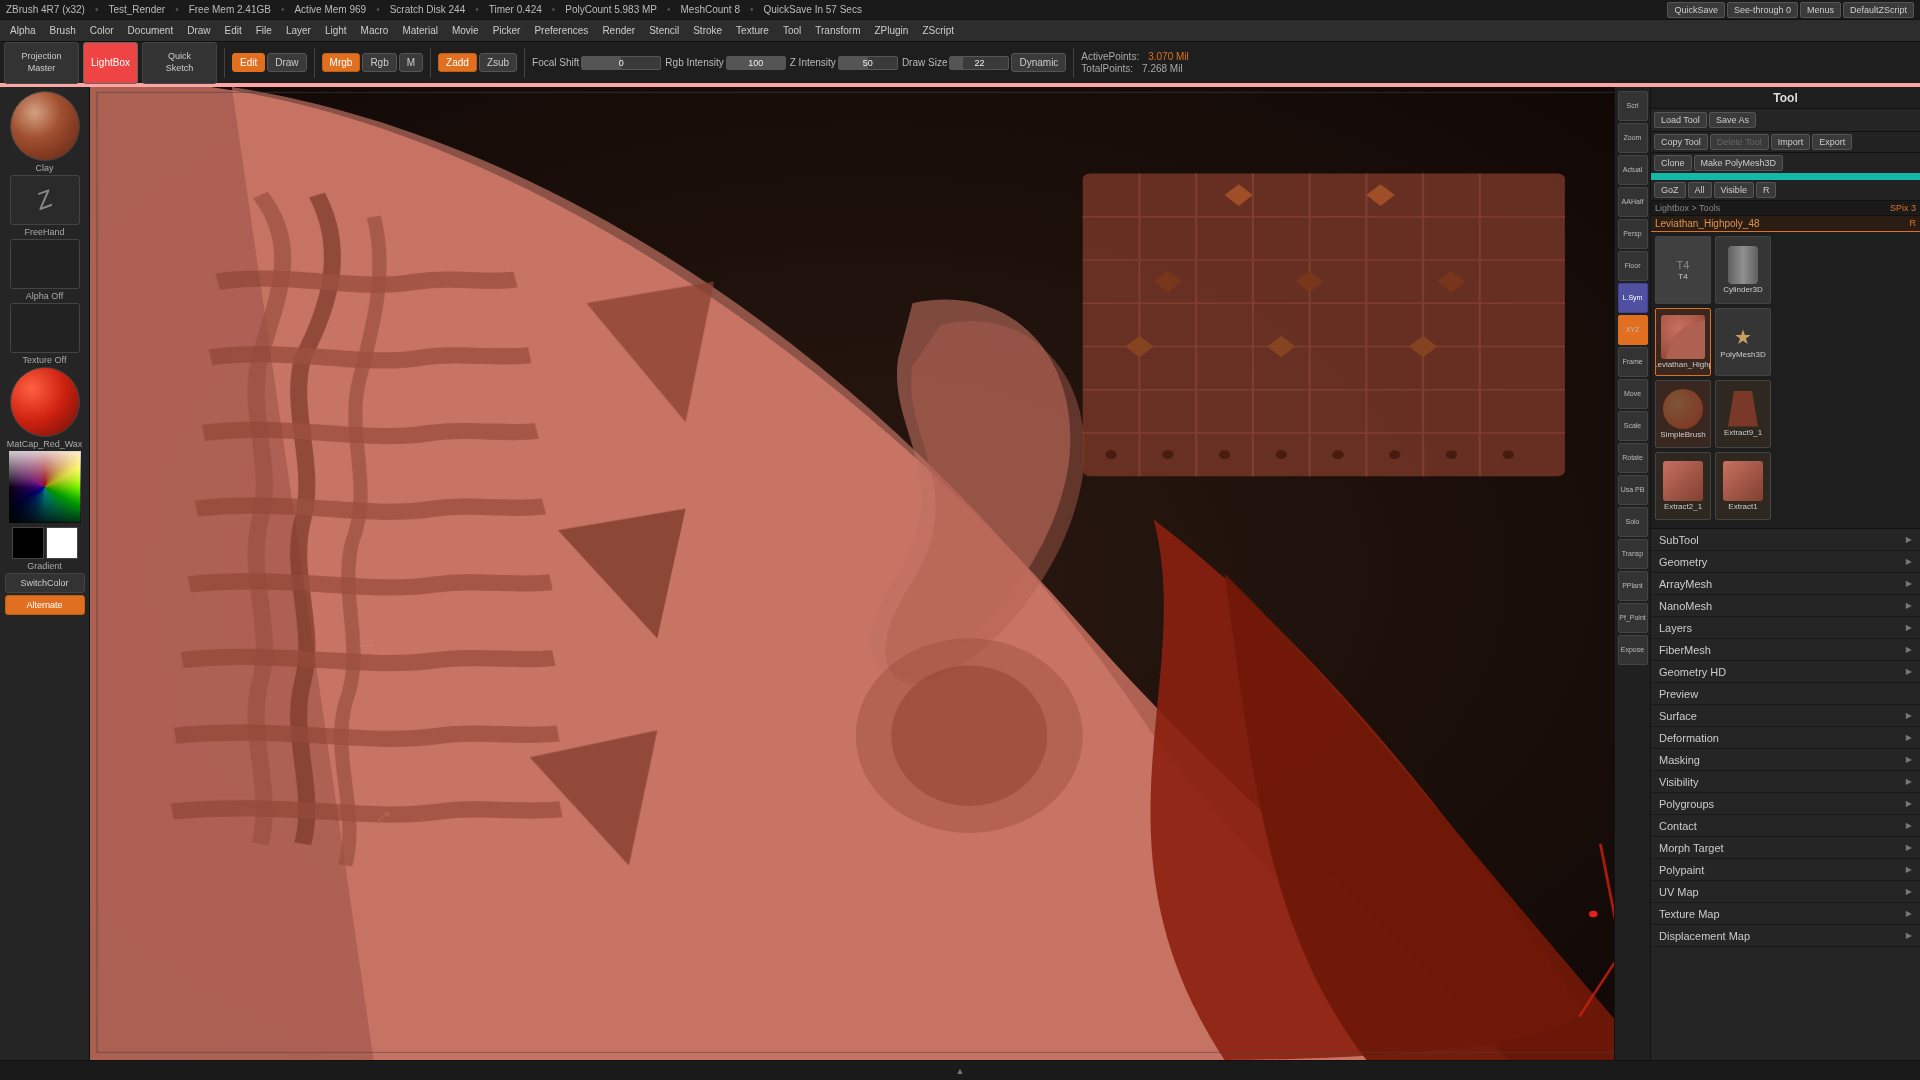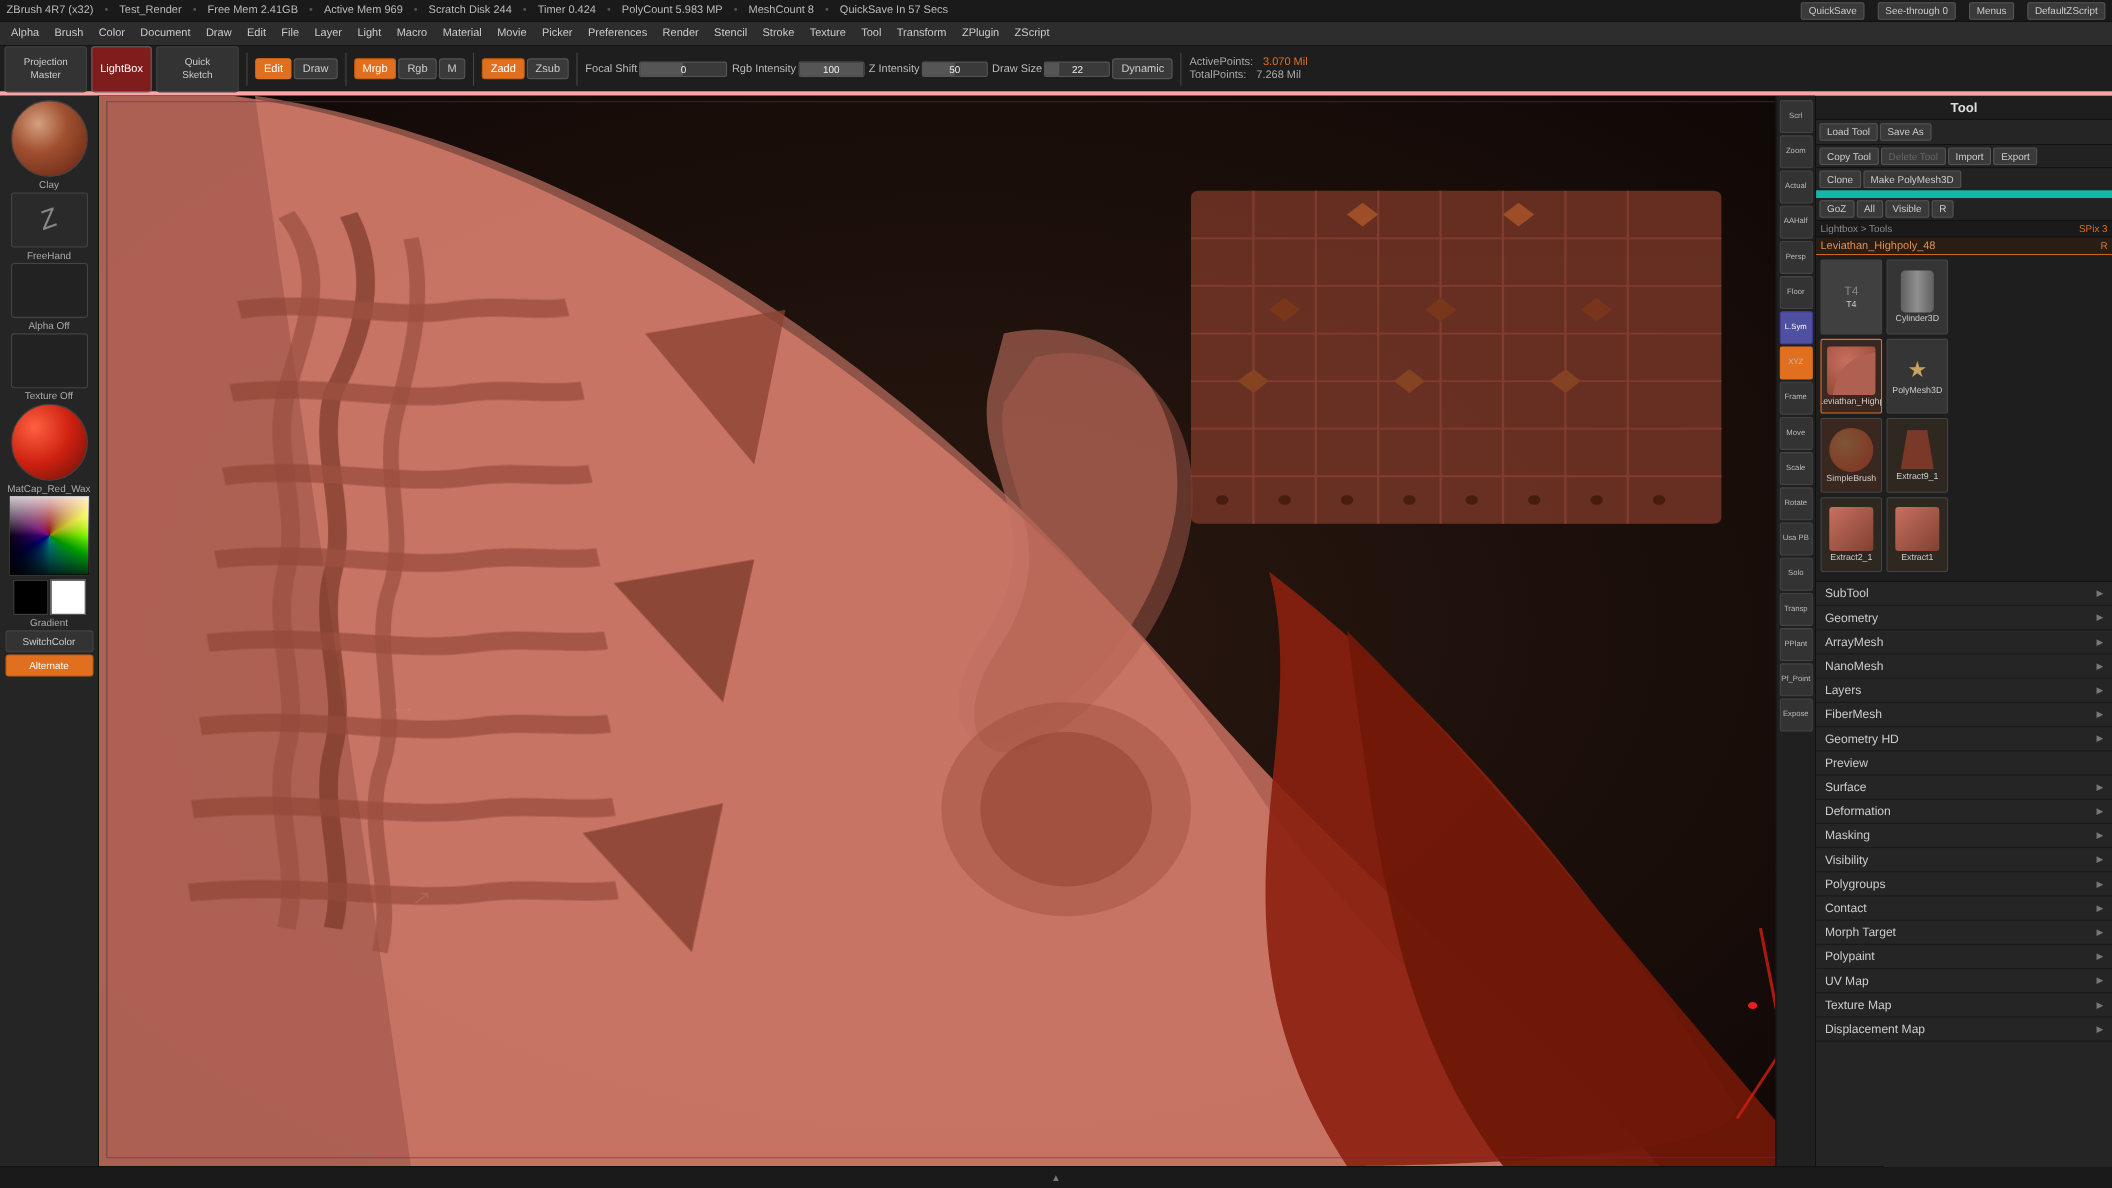--- a/index.html
+++ b/index.html
@@ -359,21 +359,21 @@
       justify-content: center;
       text-align: center;
       font-size: 9px;
       color: #ccc;
       line-height: 1.2;
     }
 
     .lightbox-btn {
       width: 55px;
       height: 42px;
-      background: #7f1d1d;
+      background: #ef4444;
       border: 1px solid #666;
       border-radius: 3px;
       cursor: pointer;
       display: flex;
       align-items: center;
       justify-content: center;
       font-size: 10px;
       color: #fff;
     }
 
@@ -416,21 +416,21 @@
   <span class="separator">•</span>
   <span>Scratch Disk 244</span>
   <span class="separator">•</span>
   <span>Timer 0.424</span>
   <span class="separator">•</span>
   <span>PolyCount 5.983 MP</span>
   <span class="separator">•</span>
   <span>MeshCount 8</span>
   <span class="separator">•</span>
   <span>QuickSave In 57 Secs</span>
-  <div style="margin-left:auto; display:flex; gap:12px;">
+  <div style="margin-left:auto; display:flex; gap:2px;">
     <button class="tool-action-btn">QuickSave</button>
     <button class="tool-action-btn">See-through 0</button>
     <button class="tool-action-btn">Menus</button>
     <button class="tool-action-btn">DefaultZScript</button>
   </div>
 </div>
 
 <div id="menu-bar">
     <div class="menu-item">Alpha</div>
     <div class="menu-item">Brush</div>

